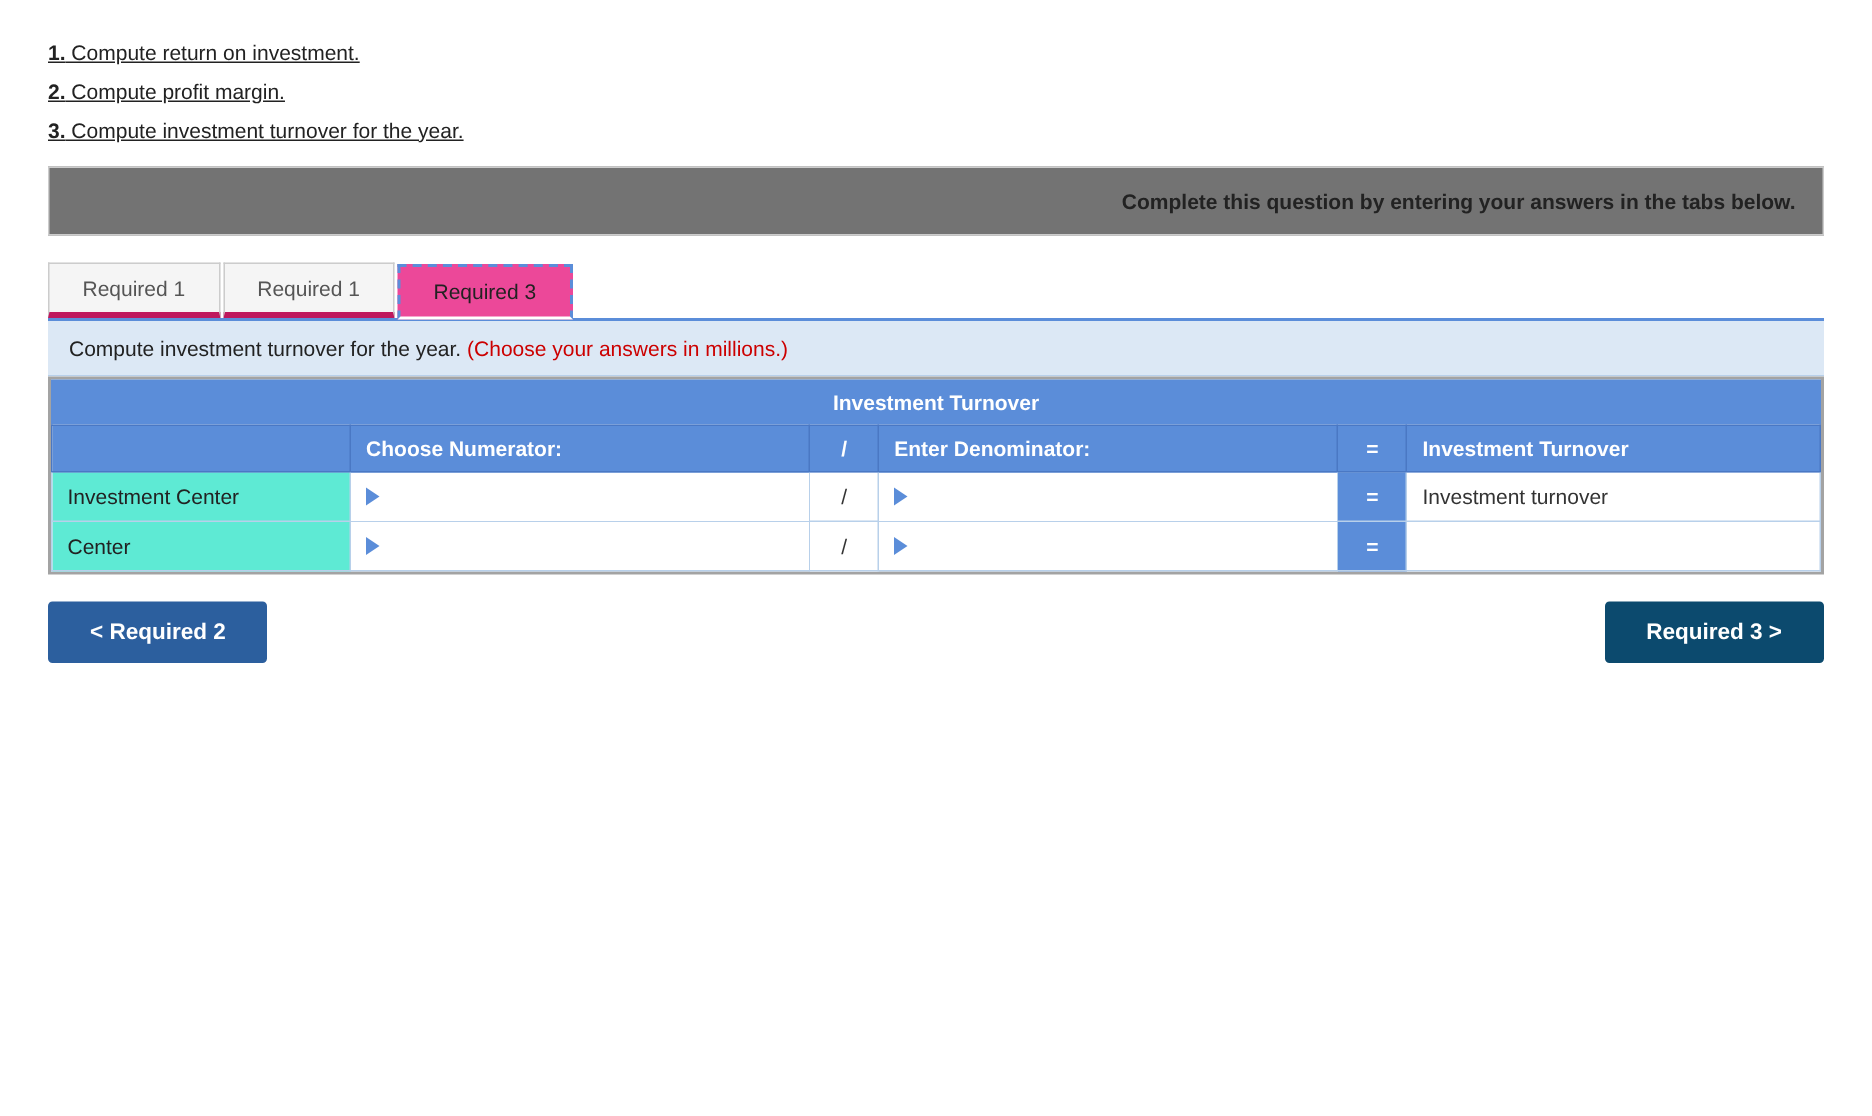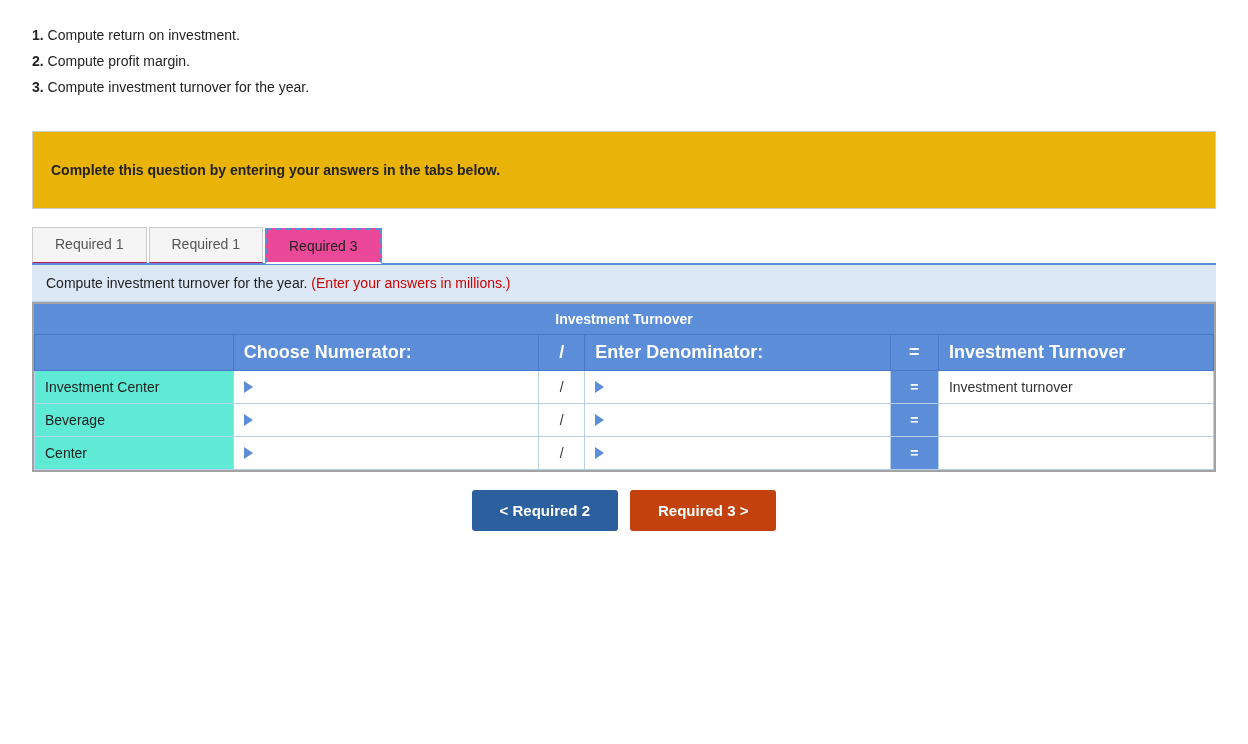--- a/index.html
+++ b/index.html
@@ -5,33 +5,35 @@
     * { box-sizing: border-box; margin: 0; padding: 0; }
     body {
       font-family: Arial, sans-serif;
       font-size: 14px;
       background: #fff;
       color: #222;
       padding: 24px 32px;
     }
 
     .instructions {
-      margin-bottom: 32px;
+      margin-bottom: 12px;
       line-height: 1.7;
+      text-decoration: underline;
     }
     .instructions p {
       margin-bottom: 2px;
     }
 
     .complete-banner {
-      background: #eab308;
-      padding: 30px 18px;
+      background: #737373;
+      padding: 14px 18px;
       font-weight: bold;
       margin-bottom: 0;
       border: 1px solid #ccc;
+      text-align: right;
     }
 
     .tabs-container {
       display: flex;
       border-bottom: 2px solid #5b8dd9;
       margin-top: 18px;
       gap: 0;
     }
     .tab {
       padding: 8px 22px;
@@ -46,21 +48,21 @@
     .tab.active {
       background: #ec4899;
       border: 2px dashed #5b8dd9;
       border-bottom: 2px solid #fff;
       color: #222;
       font-weight: normal;
       position: relative;
       bottom: -1px;
     }
     .tab:not(.active) {
-      border-bottom: 1px solid #be185d;
+      border-bottom: 4px solid #be185d;
     }
 
     .section-description {
       background: #dce8f5;
       padding: 10px 14px;
       margin-top: 0;
       font-size: 14px;
       border-bottom: 1px solid #b8d0ea;
     }
     .section-description .red {
@@ -87,21 +89,21 @@
       border-collapse: collapse;
     }
 
     .header-row {
       background: #5b8dd9;
       color: #fff;
     }
     .header-row th {
       padding: 7px 10px;
       font-weight: bold;
-      font-size: 18px;
+      font-size: 14px;
       border: 1px solid #4a78c4;
       text-align: left;
     }
     .header-row th.center {
       text-align: center;
     }
 
     tbody tr {
       border-bottom: 1px solid #b8d0ea;
     }
@@ -163,34 +165,34 @@
     .result-cell {
       width: 180px;
       background: #fff;
       color: #333;
     }
 
     .buttons-row {
       display: flex;
       gap: 12px;
       margin-top: 18px;
-      justify-content: center;
+      justify-content: space-between;
     }
     .btn-prev {
       background: #2c5f9e;
       color: #fff;
       border: none;
       padding: 12px 28px;
       font-size: 15px;
       font-weight: bold;
       cursor: pointer;
       border-radius: 3px;
     }
     .btn-next {
-      background: #c2410c;
+      background: #0c4a6e;
       color: #fff;
       border: none;
       padding: 12px 28px;
       font-size: 15px;
       font-weight: bold;
       cursor: pointer;
       border-radius: 3px;
     }
   </style>
 </head>
@@ -207,21 +209,21 @@
 </div>
 
 <div class="tabs-container">
   <div class="tab">Required 1</div>
   <div class="tab">Required 1</div>
   <div class="tab active">Required 3</div>
 </div>
 
 <div class="section-description">
   <span>Compute investment turnover for the year.</span>
-  <span class="red">(Enter your answers in millions.)</span>
+  <span class="red">(Choose your answers in millions.)</span>
 </div>
 
 <div class="table-wrapper">
   <div class="table-title-row">
     <span>Investment Turnover</span>
   </div>
   <table>
     <thead>
       <tr class="header-row">
         <th></th>
@@ -245,38 +247,20 @@
         <td class="input-cell">
           <div class="input-cell-inner">
             <span class="triangle"></span>
             <input type="text" style="">
           </div>
         </td>
         <td class="equals-cell">=</td>
         <td class="result-cell">Investment turnover</td>
       </tr>
       <tr>
-        <td class="row-label">Beverage</td>
-        <td class="input-cell">
-          <div class="input-cell-inner">
-            <span class="triangle"></span>
-            <input type="text" style="">
-          </div>
-        </td>
-        <td class="slash-cell">/</td>
-        <td class="input-cell">
-          <div class="input-cell-inner">
-            <span class="triangle"></span>
-            <input type="text" style="">
-          </div>
-        </td>
-        <td class="equals-cell">=</td>
-        <td class="result-cell"></td>
-      </tr>
-      <tr>
         <td class="row-label">Center</td>
         <td class="input-cell">
           <div class="input-cell-inner">
             <span class="triangle"></span>
             <input type="text" style="">
           </div>
         </td>
         <td class="slash-cell">/</td>
         <td class="input-cell">
           <div class="input-cell-inner">

